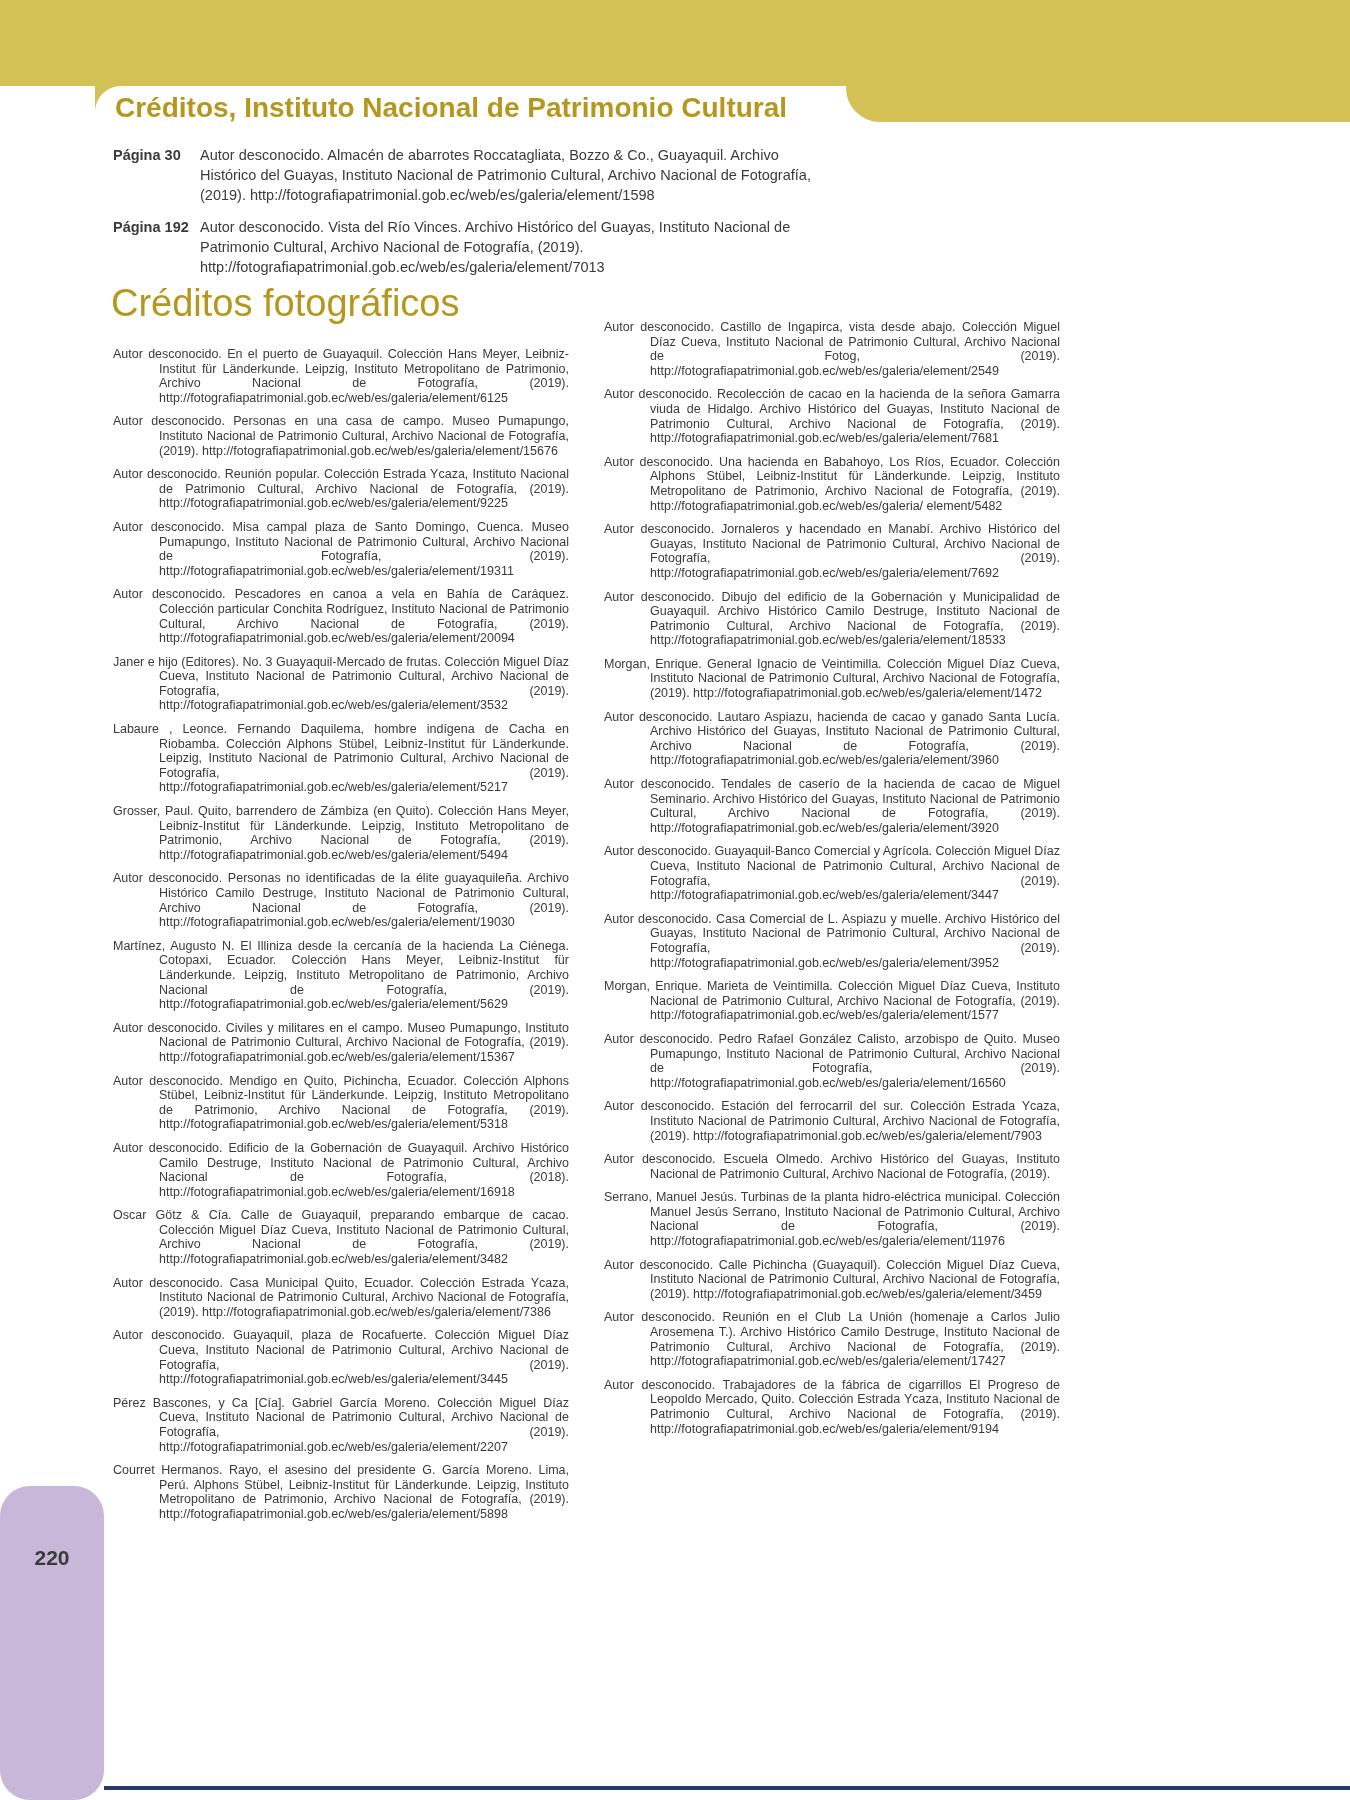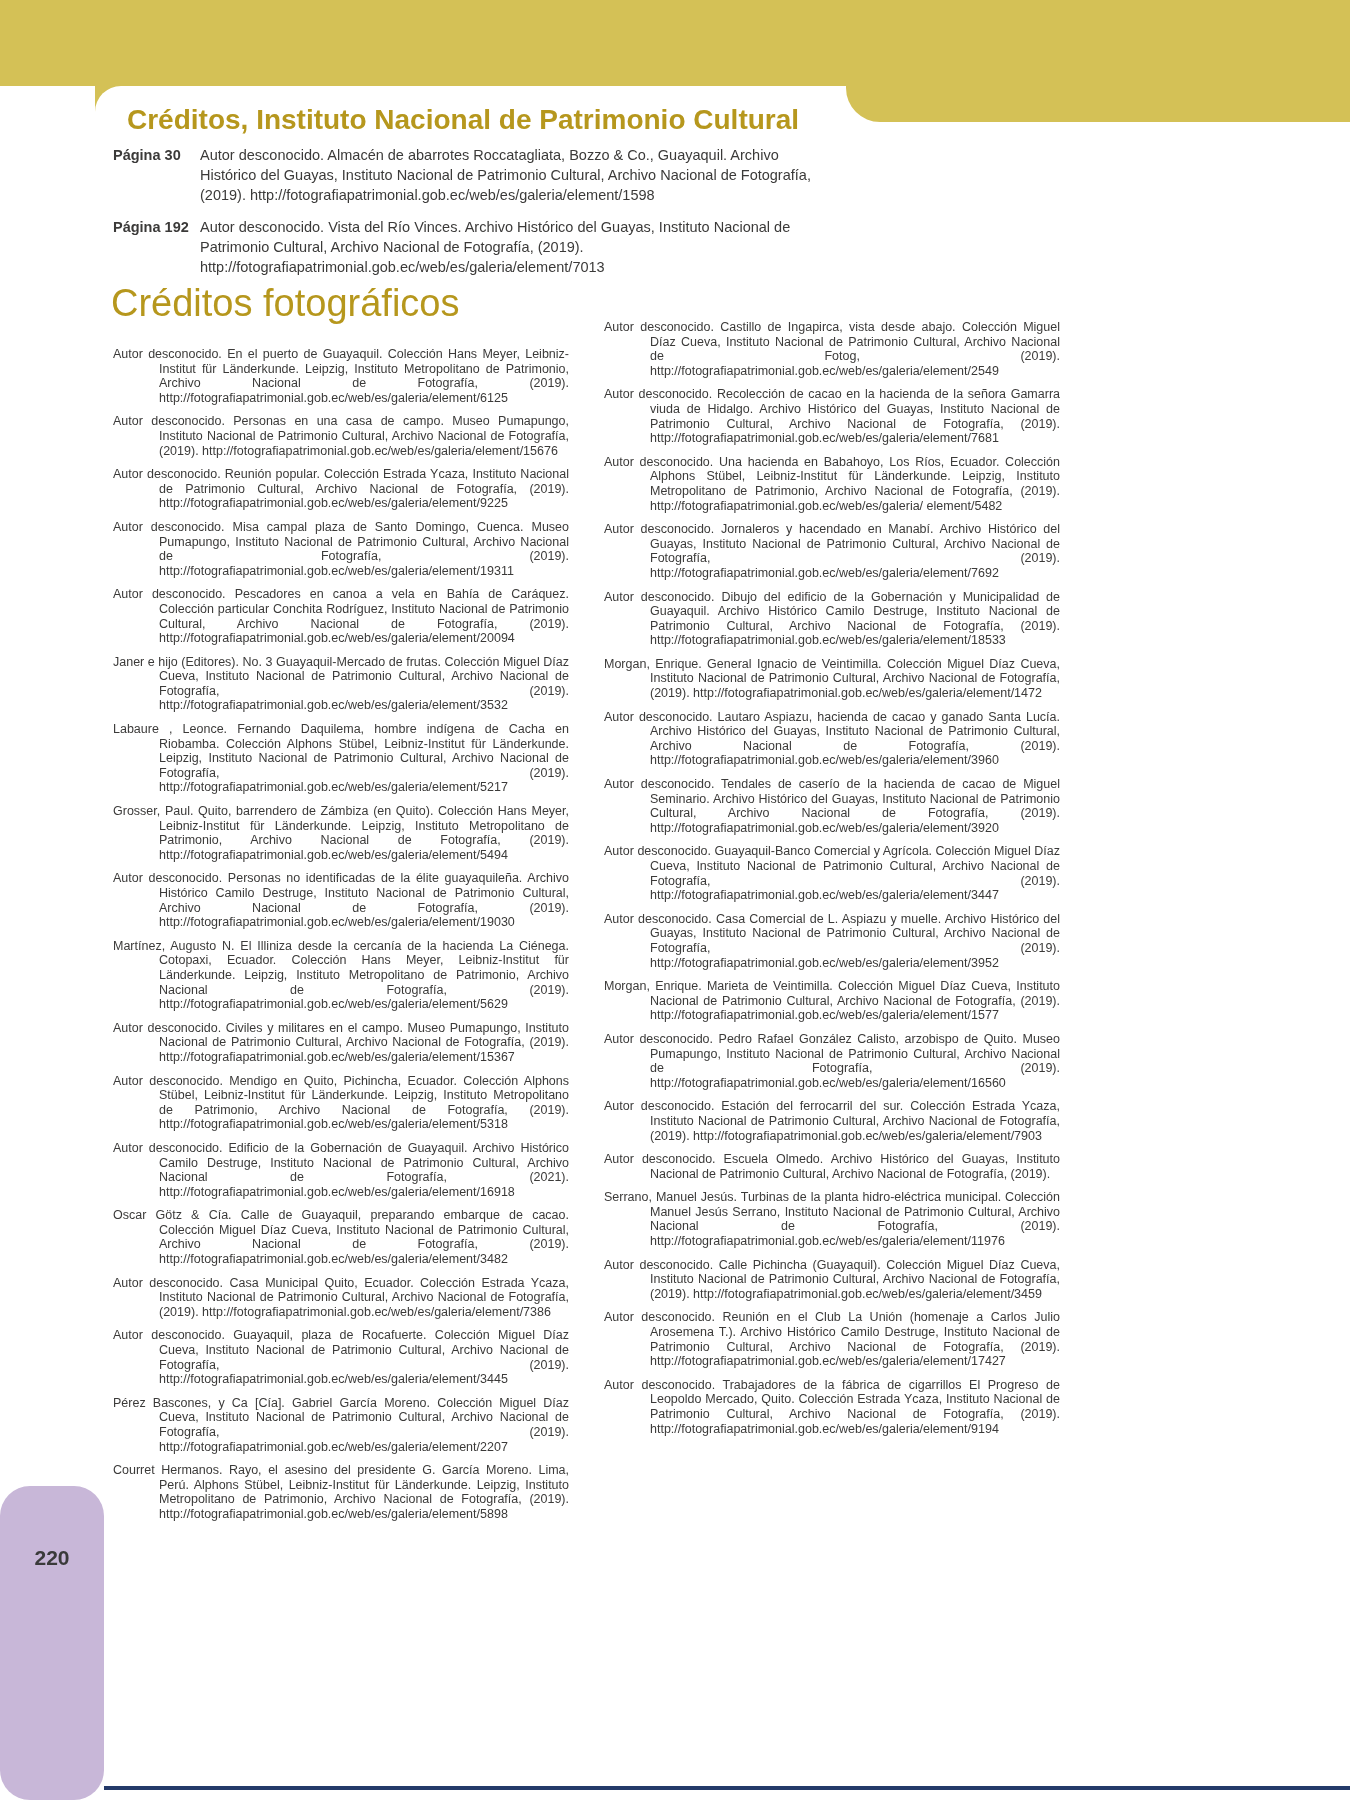--- a/index.html
+++ b/index.html
@@ -16,21 +16,21 @@
     font-family:"Liberation Sans","DejaVu Sans",sans-serif;
     color:var(--text);
   }
   
   .gold-band{position:absolute;top:0;left:0;width:100%;height:86px;background:var(--band-gold);}
   .gold-band-ext{position:absolute;top:86px;left:846px;right:0;height:36px;background:var(--band-gold);border-bottom-left-radius:34px;}
   .corner-notch{position:absolute;top:86px;left:95px;width:26px;height:26px;background:var(--band-gold);}
   .corner-notch::after{content:"";position:absolute;inset:0;background:#ffffff;border-top-left-radius:26px;}
 
   .page-title{
-    position:absolute;left:111px;top:88px;margin:16px;
+    position:absolute;left:111px;top:88px;margin:4px;
     font-size:28px;font-weight:bold;color:var(--title-gold);letter-spacing:0;
     white-space:nowrap;
   }
 
   .refs{position:absolute;left:113px;top:145px;width:712px;}
   .ref-row{display:flex;margin-bottom:12px;font-size:14.5px;line-height:20px;}
   .ref-label{width:87px;flex:none;font-weight:bold;}
   .ref-text{width:620px;}
 
   .section-title{
@@ -85,21 +85,21 @@
     <p class="credit">Autor desconocido. Reunión popular. Colección Estrada Ycaza, Instituto Nacional de Patrimonio Cultural, Archivo Nacional de Fotografía, (2019). http://fotografiapatrimonial.gob.ec/web/es/galeria/element/9225</p>
     <p class="credit">Autor desconocido. Misa campal plaza de Santo Domingo, Cuenca. Museo Pumapungo, Instituto Nacional de Patrimonio Cultural, Archivo Nacional de Fotografía, (2019). http://fotografiapatrimonial.gob.ec/web/es/galeria/element/19311</p>
     <p class="credit">Autor desconocido. Pescadores en canoa a vela en Bahía de Caráquez. Colección particular Conchita Rodríguez, Instituto Nacional de Patrimonio Cultural, Archivo Nacional de Fotografía, (2019). http://fotografiapatrimonial.gob.ec/web/es/galeria/element/20094</p>
     <p class="credit">Janer e hijo (Editores). No. 3 Guayaquil-Mercado de frutas. Colección Miguel Díaz Cueva, Instituto Nacional de Patrimonio Cultural, Archivo Nacional de Fotografía, (2019). http://fotografiapatrimonial.gob.ec/web/es/galeria/element/3532</p>
     <p class="credit">Labaure , Leonce. Fernando Daquilema, hombre indígena de Cacha en Riobamba. Colección Alphons Stübel, Leibniz-Institut für Länderkunde. Leipzig, Instituto Nacional de Patrimonio Cultural, Archivo Nacional de Fotografía, (2019). http://fotografiapatrimonial.gob.ec/web/es/galeria/element/5217</p>
     <p class="credit">Grosser, Paul. Quito, barrendero de Zámbiza (en Quito). Colección Hans Meyer, Leibniz-Institut für Länderkunde. Leipzig, Instituto Metropolitano de Patrimonio, Archivo Nacional de Fotografía, (2019). http://fotografiapatrimonial.gob.ec/web/es/galeria/element/5494</p>
     <p class="credit">Autor desconocido. Personas no identificadas de la élite guayaquileña. Archivo Histórico Camilo Destruge, Instituto Nacional de Patrimonio Cultural, Archivo Nacional de Fotografía, (2019). http://fotografiapatrimonial.gob.ec/web/es/galeria/element/19030</p>
     <p class="credit">Martínez, Augusto N. El Illiniza desde la cercanía de la hacienda La Ciénega. Cotopaxi, Ecuador. Colección Hans Meyer, Leibniz-Institut für Länderkunde. Leipzig, Instituto Metropolitano de Patrimonio, Archivo Nacional de Fotografía, (2019). http://fotografiapatrimonial.gob.ec/web/es/galeria/element/5629</p>
     <p class="credit">Autor desconocido. Civiles y militares en el campo. Museo Pumapungo, Instituto Nacional de Patrimonio Cultural, Archivo Nacional de Fotografía, (2019). http://fotografiapatrimonial.gob.ec/web/es/galeria/element/15367</p>
     <p class="credit">Autor desconocido. Mendigo en Quito, Pichincha, Ecuador. Colección Alphons Stübel, Leibniz-Institut für Länderkunde. Leipzig, Instituto Metropolitano de Patrimonio, Archivo Nacional de Fotografía, (2019). http://fotografiapatrimonial.gob.ec/web/es/galeria/element/5318</p>
-    <p class="credit">Autor desconocido. Edificio de la Gobernación de Guayaquil. Archivo Histórico Camilo Destruge, Instituto Nacional de Patrimonio Cultural, Archivo Nacional de Fotografía, (2021). http://fotografiapatrimonial.gob.ec/web/es/galeria/element/16918</p>
+    <p class="credit">Autor desconocido. Edificio de la Gobernación de Guayaquil. Archivo Histórico Camilo Destruge, Instituto Nacional de Patrimonio Cultural, Archivo Nacional de Fotografía, (2018). http://fotografiapatrimonial.gob.ec/web/es/galeria/element/16918</p>
     <p class="credit">Oscar Götz &amp; Cía. Calle de Guayaquil, preparando embarque de cacao. Colección Miguel Díaz Cueva, Instituto Nacional de Patrimonio Cultural, Archivo Nacional de Fotografía, (2019). http://fotografiapatrimonial.gob.ec/web/es/galeria/element/3482</p>
     <p class="credit">Autor desconocido. Casa Municipal Quito, Ecuador. Colección Estrada Ycaza, Instituto Nacional de Patrimonio Cultural, Archivo Nacional de Fotografía, (2019). http://fotografiapatrimonial.gob.ec/web/es/galeria/element/7386</p>
     <p class="credit">Autor desconocido. Guayaquil, plaza de Rocafuerte. Colección Miguel Díaz Cueva, Instituto Nacional de Patrimonio Cultural, Archivo Nacional de Fotografía, (2019). http://fotografiapatrimonial.gob.ec/web/es/galeria/element/3445</p>
     <p class="credit">Pérez Bascones, y Ca [Cía]. Gabriel García Moreno. Colección Miguel Díaz Cueva, Instituto Nacional de Patrimonio Cultural, Archivo Nacional de Fotografía, (2019). http://fotografiapatrimonial.gob.ec/web/es/galeria/element/2207</p>
     <p class="credit">Courret Hermanos. Rayo, el asesino del presidente G. García Moreno. Lima, Perú. Alphons Stübel, Leibniz-Institut für Länderkunde. Leipzig, Instituto Metropolitano de Patrimonio, Archivo Nacional de Fotografía, (2019). http://fotografiapatrimonial.gob.ec/web/es/galeria/element/5898</p>
   </div>
 <div class="col col-right">
     <p class="credit">Autor desconocido. Castillo de Ingapirca, vista desde abajo. Colección Miguel Díaz Cueva, Instituto Nacional de Patrimonio Cultural, Archivo Nacional de Fotog, (2019). http://fotografiapatrimonial.gob.ec/web/es/galeria/element/2549</p>
     <p class="credit">Autor desconocido. Recolección de cacao en la hacienda de la señora Gamarra viuda de Hidalgo. Archivo Histórico del Guayas, Instituto Nacional de Patrimonio Cultural, Archivo Nacional de Fotografía, (2019). http://fotografiapatrimonial.gob.ec/web/es/galeria/element/7681</p>
     <p class="credit">Autor desconocido. Una hacienda en Babahoyo, Los Ríos, Ecuador. Colección Alphons Stübel, Leibniz-Institut für Länderkunde. Leipzig, Instituto Metropolitano de Patrimonio, Archivo Nacional de Fotografía, (2019). http://fotografiapatrimonial.gob.ec/web/es/galeria/ element/5482</p>

